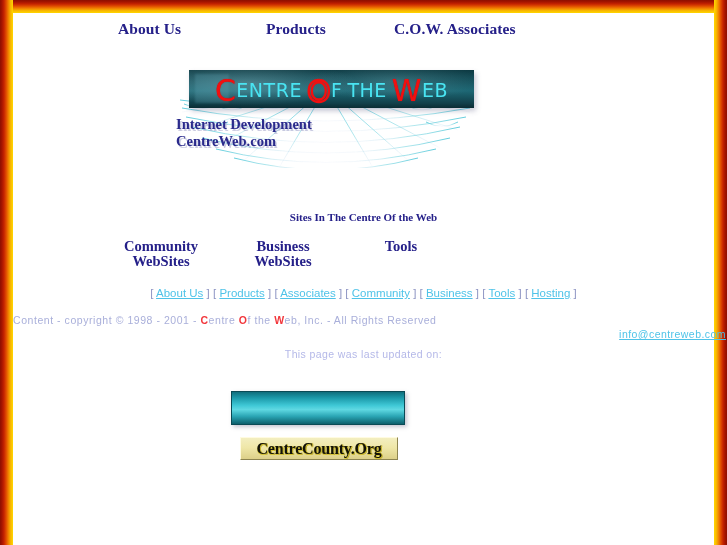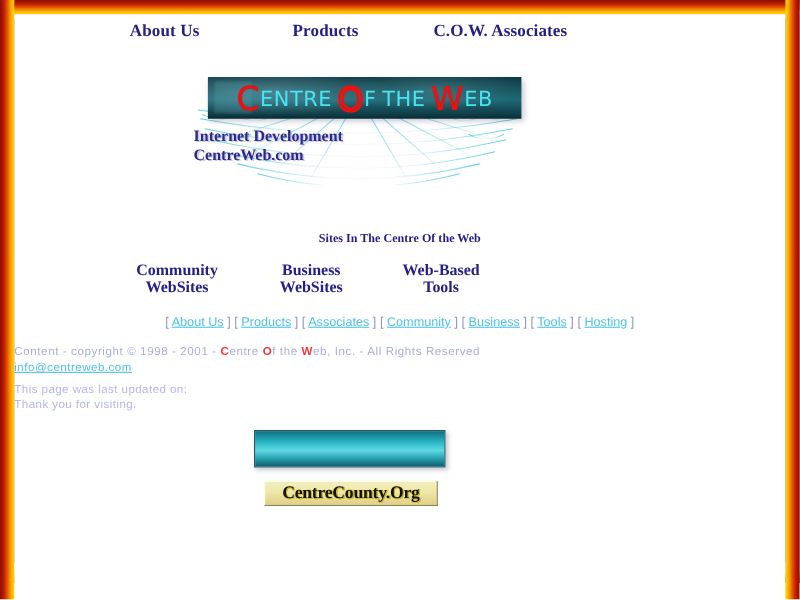--- a/index.html
+++ b/index.html
@@ -14,21 +14,21 @@
     overflow: hidden;
     font-family: "Liberation Serif", serif;
   }
 
   
   #page-frame {
     position: relative;
     width: 727px;
     height: 530px;
     box-sizing: border-box;
-    background: #a21caf;
+    background: #c4b5fd;
   }
   .frame-edge { position: absolute; pointer-events: none; }
   .frame-top {
     top: 0; left: 0; width: 727px; height: 13px;
     background: linear-gradient(to bottom,
       #8d0f00 0%, #a41400 14%, #c42200 30%,
       #e04e00 48%, #f08000 64%, #f7b200 80%, #ffd800 100%);
   }
   .frame-bottom {
     bottom: 0; left: 0; width: 727px; height: 13px;
@@ -228,36 +228,37 @@
     font-family: "Liberation Sans", sans-serif;
     font-size: 10.5px;
     letter-spacing: 0.55px;
     color: #a9afda;
     line-height: 16px;
     white-space: nowrap;
   }
   #copyright .hl { color: #f2363b; font-weight: bold; }
   #email-line {
     position: absolute;
-    top: 314px; left: 0; width: 701px;
-    text-align: left;
+    top: 314px; left: 12px; width: 701px;
+    text-align: right;
     font-family: "Liberation Sans", sans-serif;
     font-size: 10.5px;
     letter-spacing: 0.45px;
     line-height: 15px;
   }
   #email-line a {
     color: #4fc3e8;
     text-decoration: underline;
   }
 
   
   #updated {
     position: absolute;
     top: 334px; left: 0; width: 701px;
+    text-align: center;
     font-family: "Liberation Sans", sans-serif;
     font-size: 10.5px;
     letter-spacing: 0.4px;
     color: #b4b8e8;
     line-height: 14px;
   }
   #updated div { white-space: nowrap; }
 
   
   #cc-banner {
@@ -391,21 +392,20 @@
     <div id="categories">
       <a class="category" id="cat-0" href="#">
         <span>Community</span>
         <span>WebSites</span>
       </a>
       <a class="category" id="cat-1" href="#">
         <span>Business</span>
         <span>WebSites</span>
       </a>
       <a class="category" id="cat-2" href="#">
-        <span>Web-Based</span>
         <span>Tools</span>
       </a>
     </div>
 
     <div id="linkbar">
       <span class="br">[</span>
       <a href="#">About Us</a>
       <span class="br">]</span>
       <span class="br">[</span>
       <a href="#">Products</a>
@@ -430,21 +430,20 @@
     <div id="copyright">
       <span>Content - copyright © 1998 - 2001 - </span><span class="hl">C</span><span>entre </span><span class="hl">O</span><span>f the </span><span class="hl">W</span><span>eb, Inc. - All Rights Reserved</span>
     </div>
 
     <div id="email-line">
       <a href="#">info@centreweb.com</a>
     </div>
 
     <div id="updated">
       <div>This page was last updated on:</div>
-      <div>Thank you for visiting.</div>
     </div>
 
     <a id="cc-banner" href="#">
       <span id="cc-inner">
         <span id="cc-text">CentreCounty.Org</span>
       </span>
     </a>
 
   </div>
 </div>

